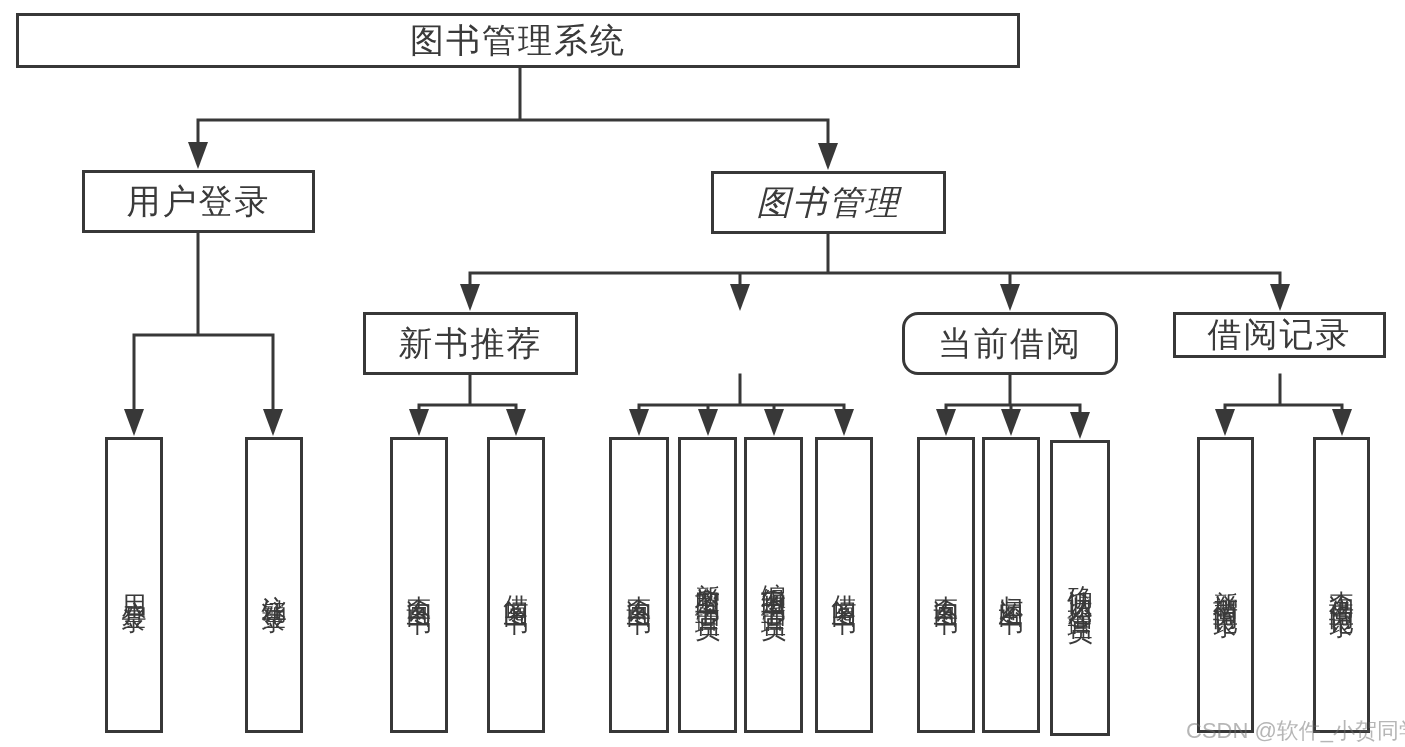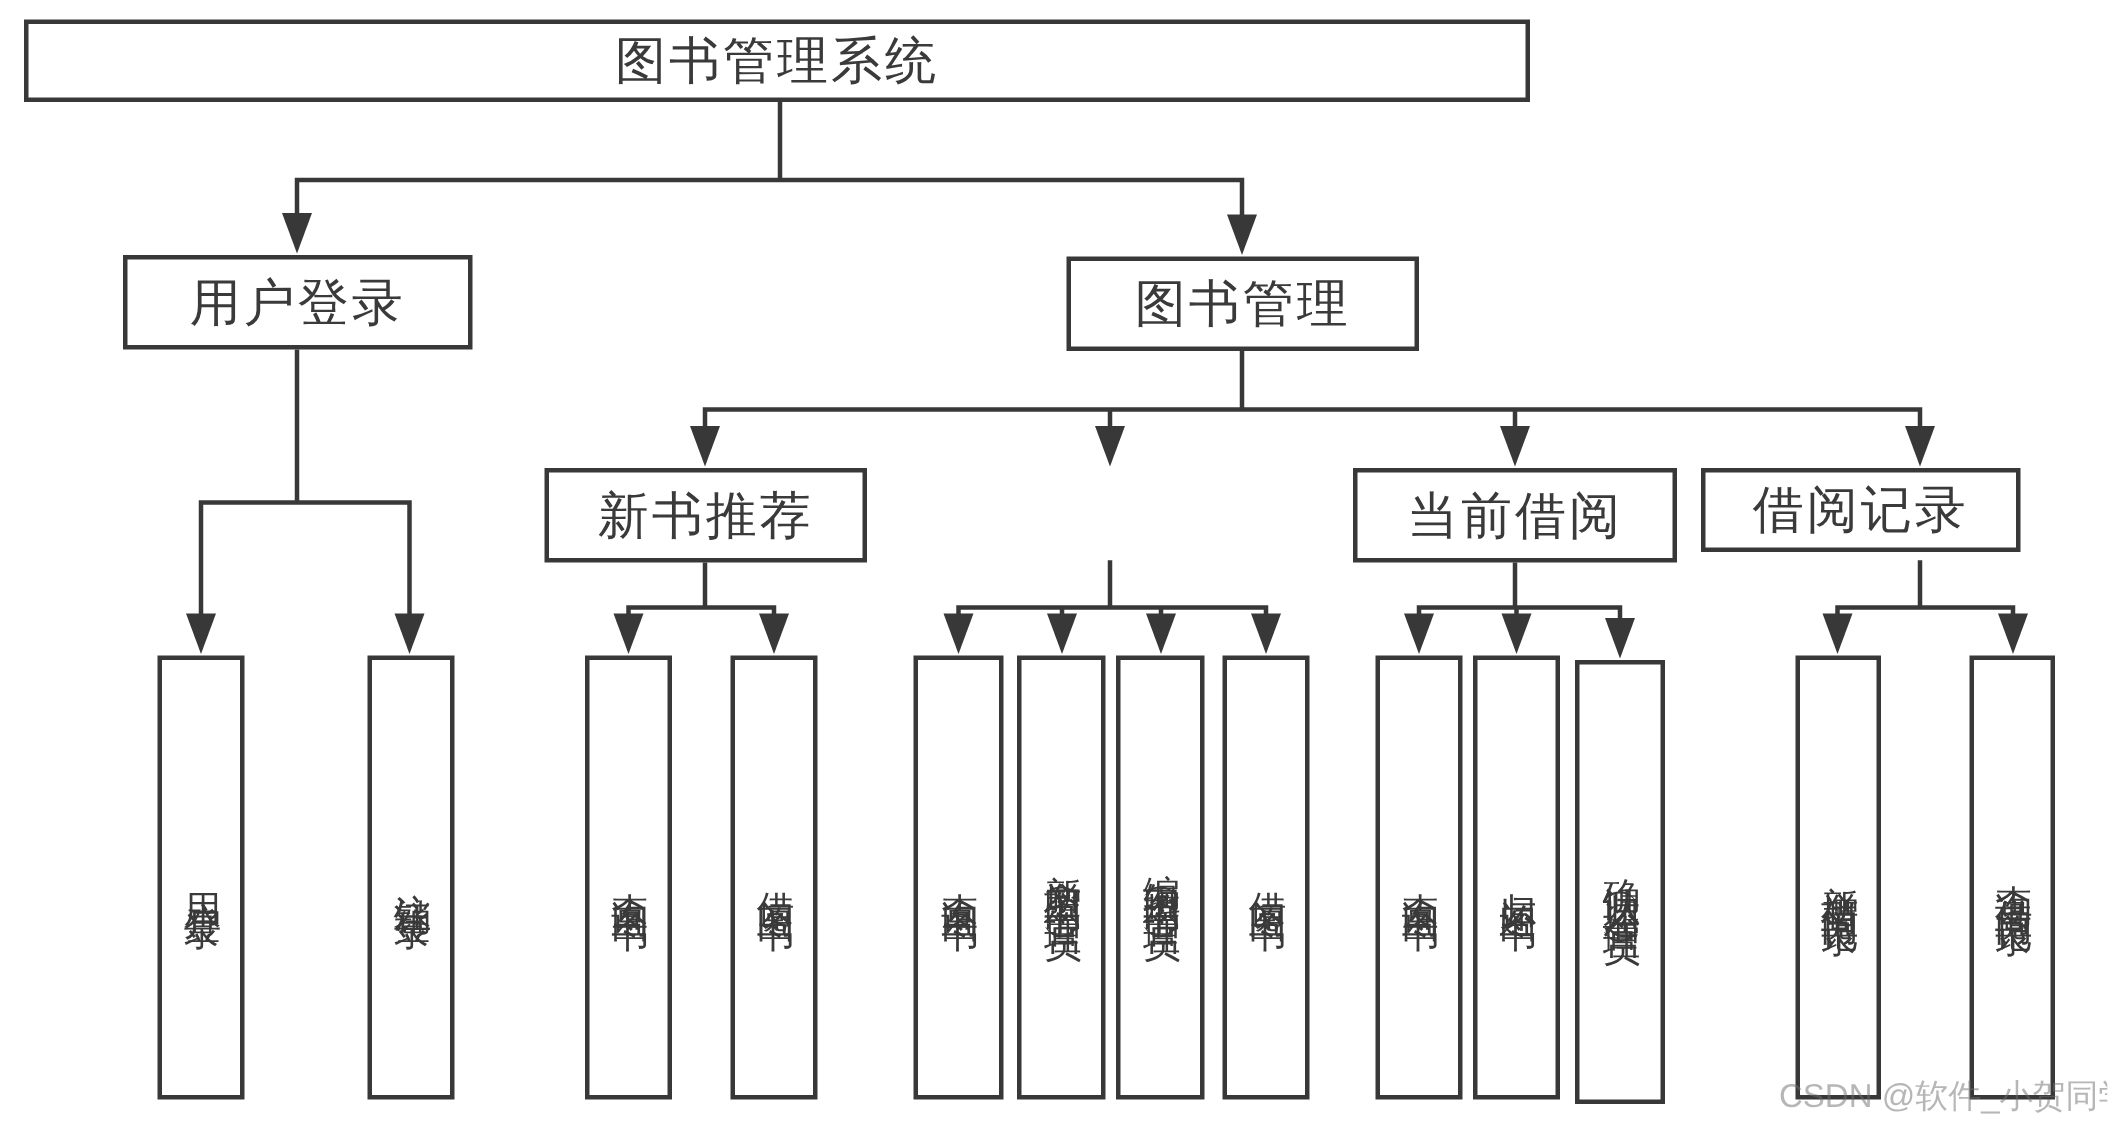--- a/index.html
+++ b/index.html
@@ -100,31 +100,31 @@
     </g>
   </svg>
 
   <div class="node h" style="left:16px; top:13px; width:1004px; height:55px;">
     <span>图书管理系统</span>
   </div>
 
   <div class="node h" style="left:82px; top:170px; width:233px; height:63px;">
     <span>用户登录</span>
   </div>
-  <div class="node h" style="left:711px; top:171px; width:235px; height:63px;">
+  <div class="node h" style="left:711px; top:171px; width:235px; height:63px;font-style:italic;">
     <span>图书管理</span>
   </div>
 
   <div class="node h" style="left:363px; top:312px; width:215px; height:63px;">
     <span>新书推荐</span>
   </div>
-  <div class="node h" style="left:902px; top:312px; width:216px; height:63px;">
+  <div class="node h" style="left:902px; top:312px; width:216px; height:63px;border-radius:16px;">
     <span>当前借阅</span>
   </div>
-  <div class="node h" style="left:1134px; top:312px; width:213px; height:56px;">
+  <div class="node h" style="left:1173px; top:312px; width:213px; height:46px;">
     <span>借阅记录</span>
   </div>
 
   <div class="node v" style="left:105px; top:437px; width:58px; height:296px;">
     <span>用户登录</span>
   </div>
   <div class="node v" style="left:245px; top:437px; width:58px; height:296px;">
     <span>注销登录</span>
   </div>
 

